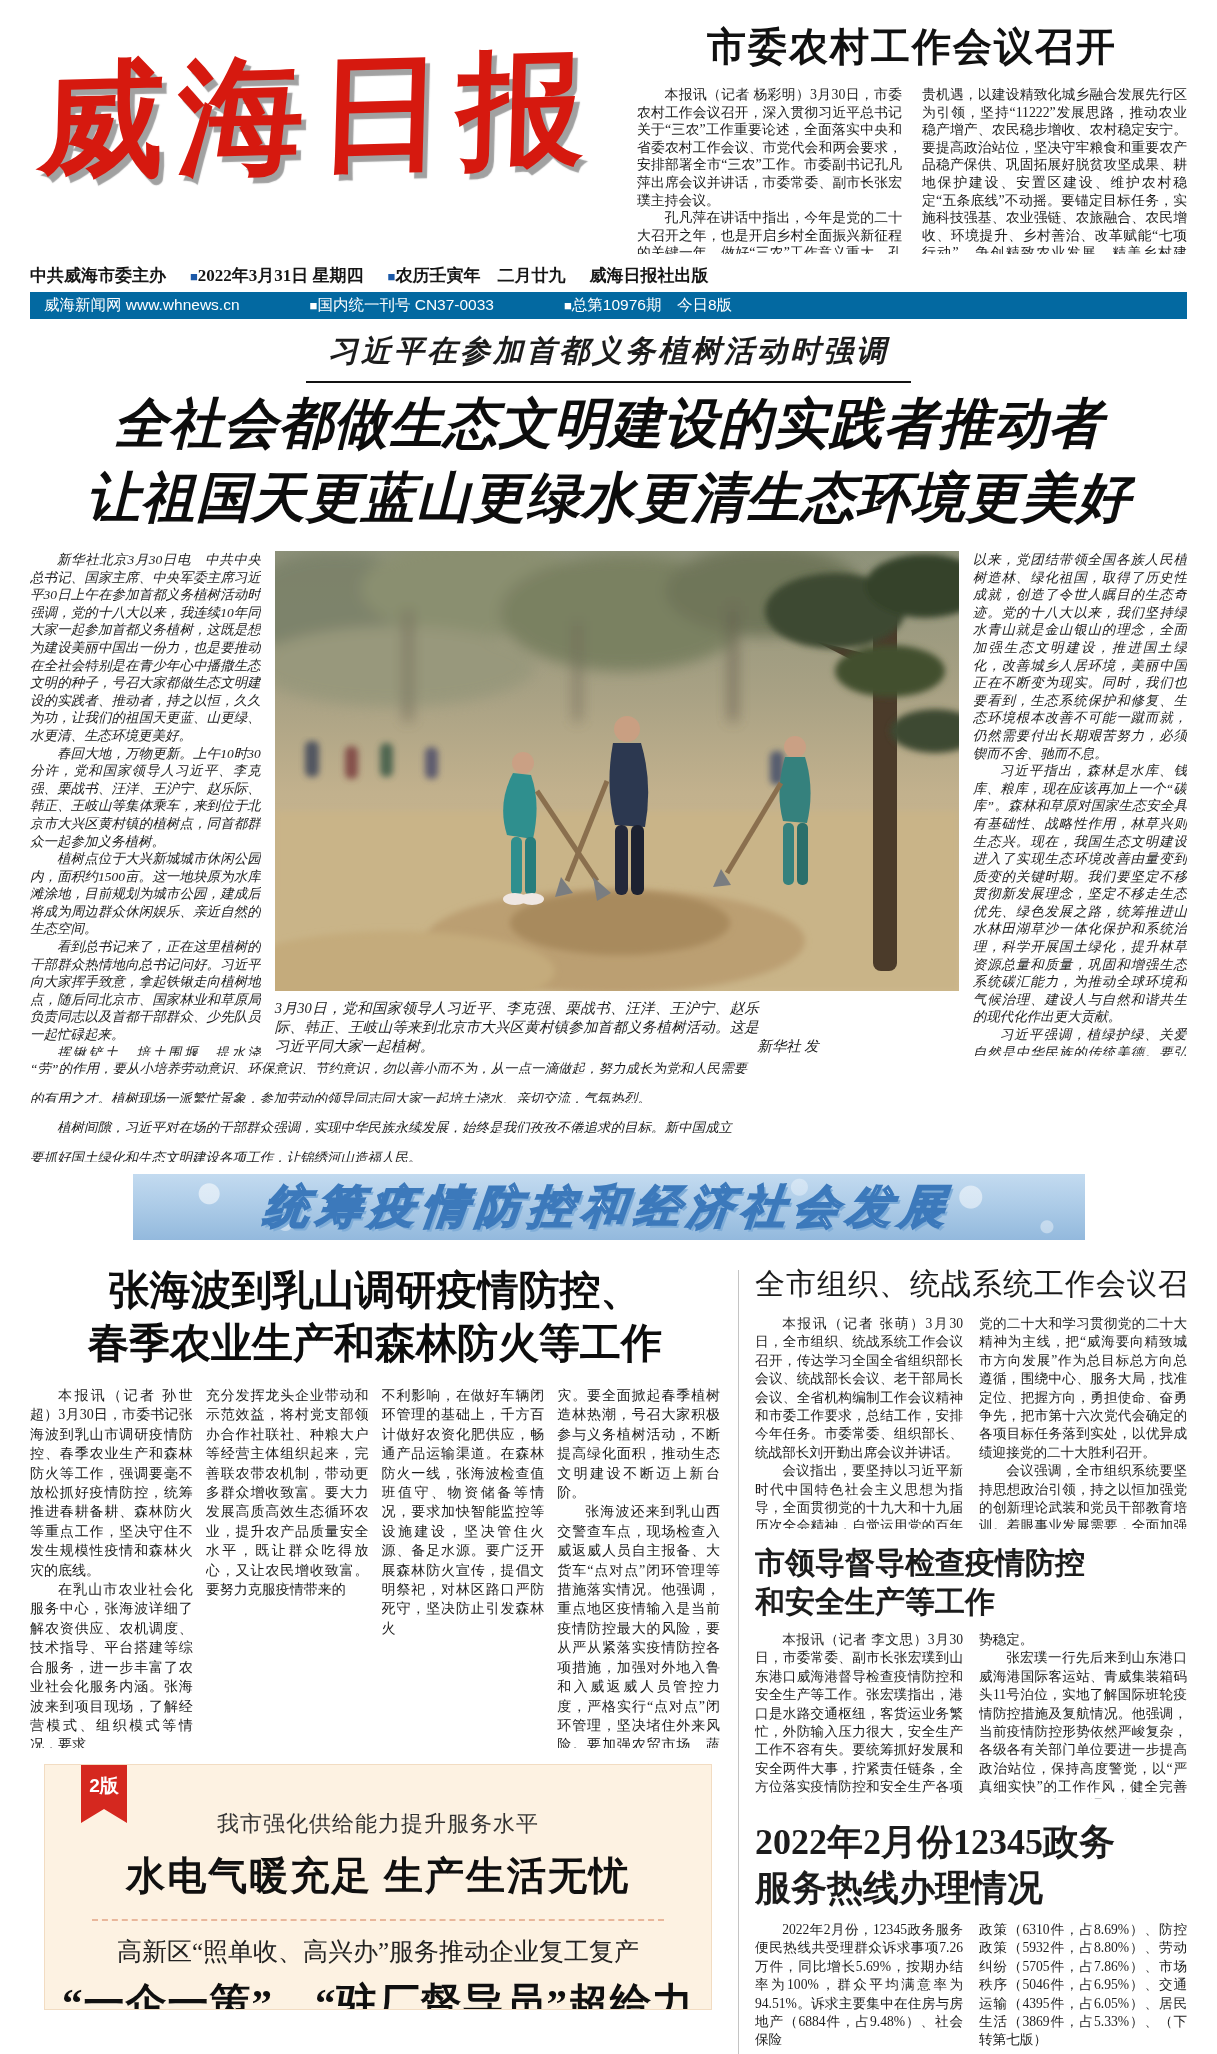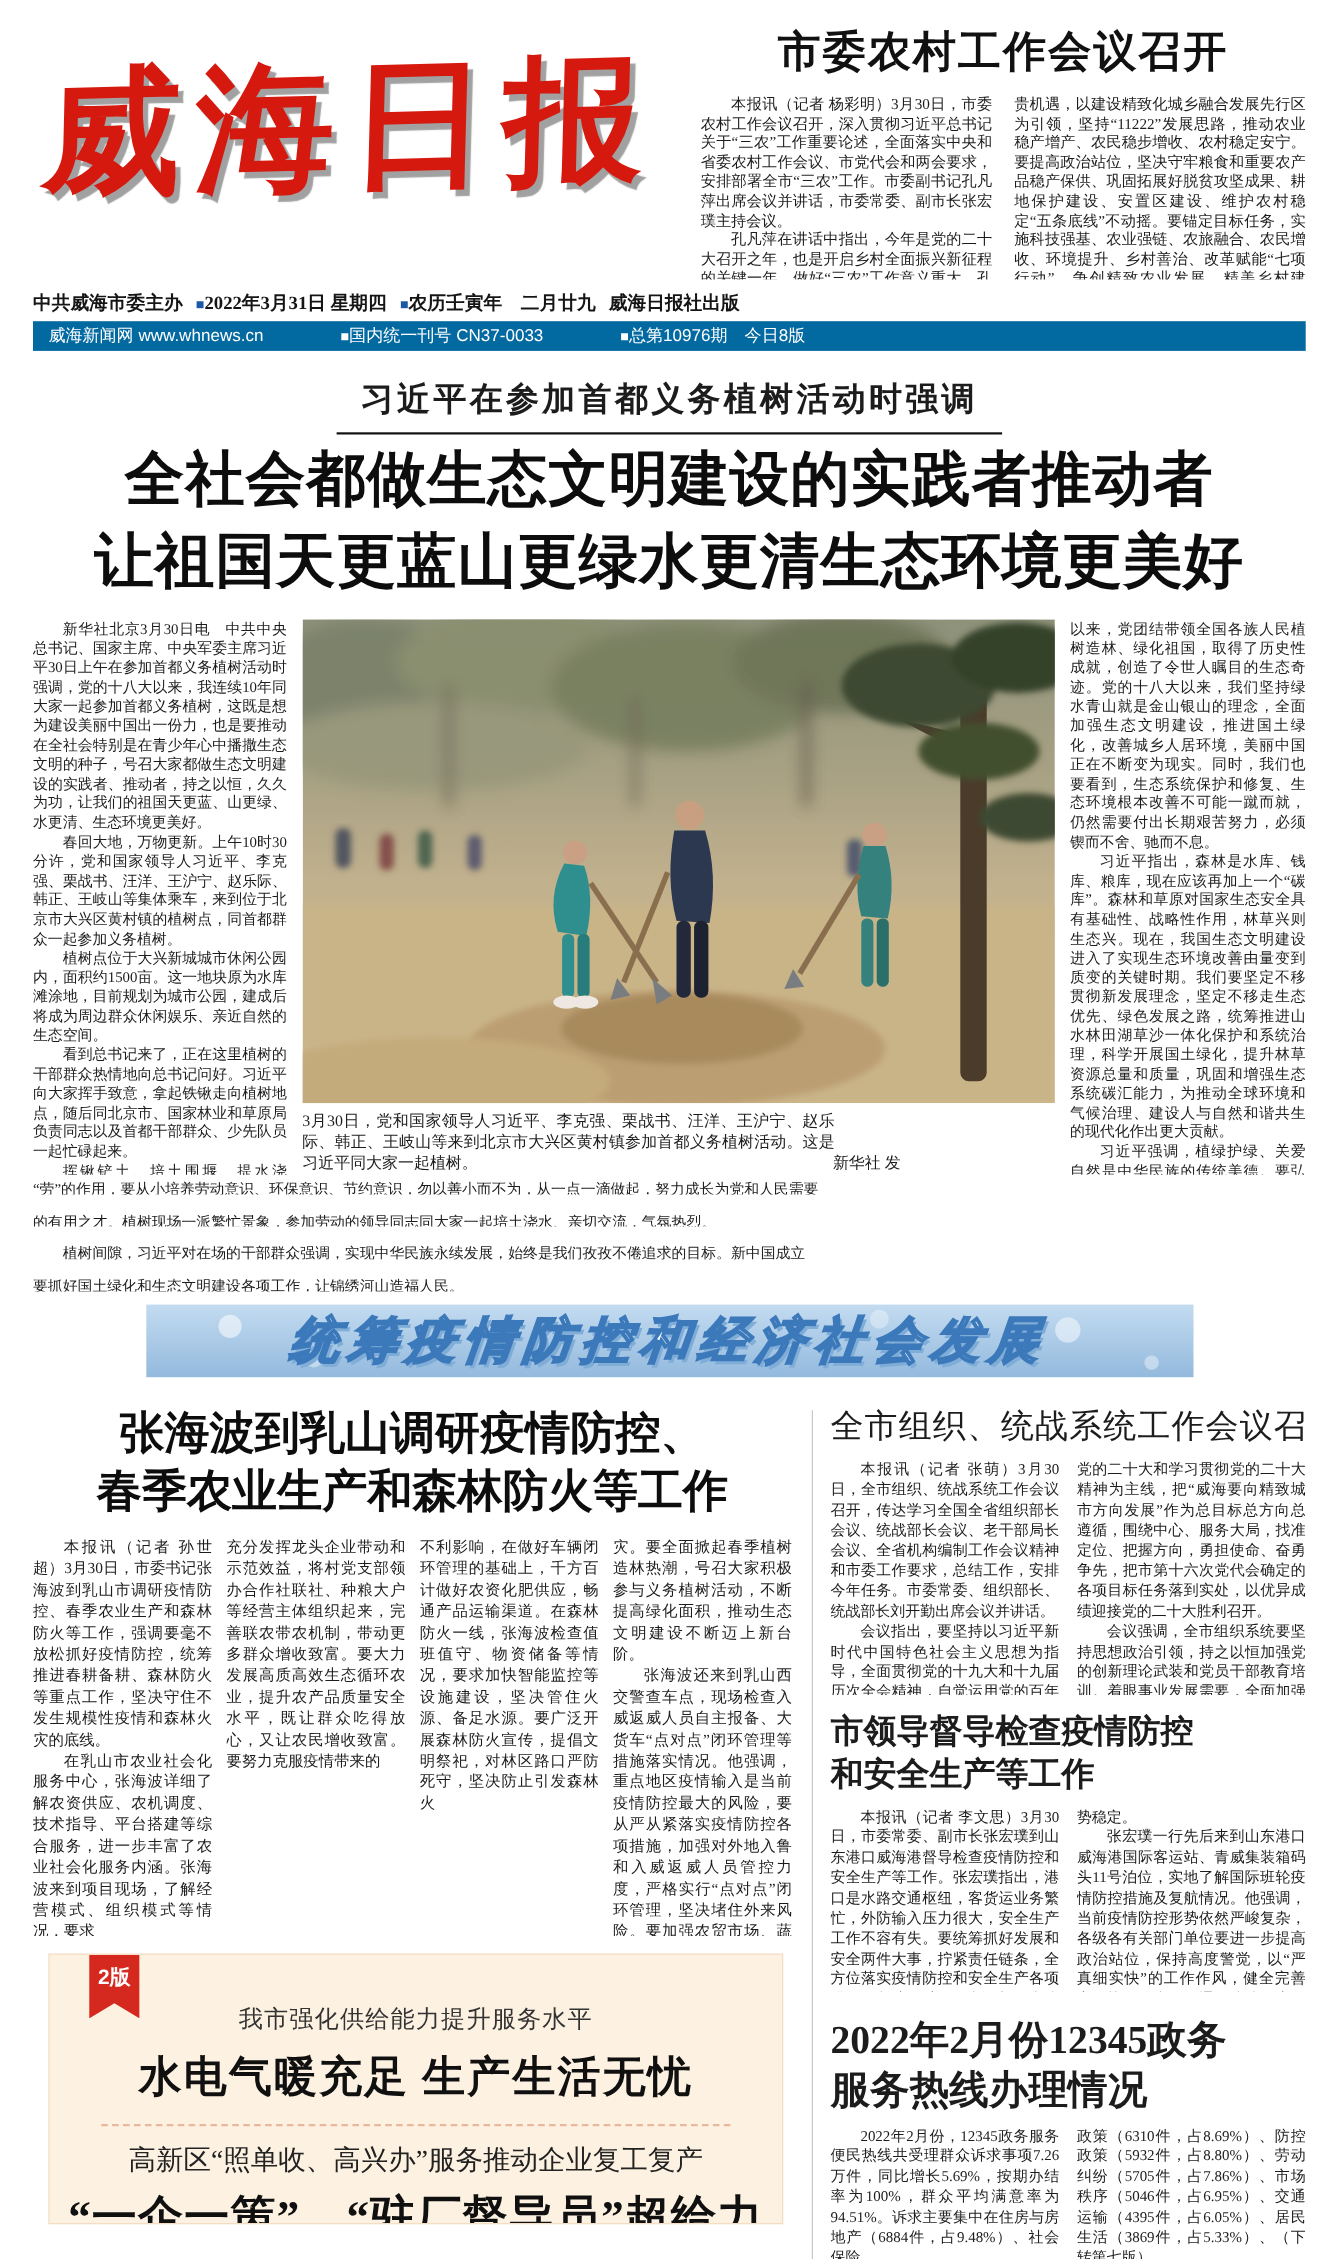--- a/index.html
+++ b/index.html
@@ -15,29 +15,29 @@
               color:#d6190f; letter-spacing:14px; white-space:nowrap;
               text-shadow:5px 6px 1px rgba(110,110,110,.65); transform:rotate(-1.5deg) skewX(-3deg); }
   .topright { flex:1; padding-left:22px; }
   .topright h2 { text-align:center; font-size:39px; font-weight:900; letter-spacing:2px; margin:14px 0 12px; color:#111; }
   .cols2 { display:flex; gap:20px; height:168px; overflow:hidden; }
   .cols2 .col { flex:1; font-size:13.8px; line-height:17.6px; text-align:justify; overflow:hidden; }
 
   .para-col p { text-indent:2em; margin:0; }
   .cont p:first-child { text-indent:0; }
 
-  .dateline { margin-top:6px; width:810px; display:flex; align-items:flex-start; gap:12px;
+  .dateline { margin-top:6px; width:810px; display:flex; align-items:flex-start; gap:24px;
               font-size:17px; font-weight:bold; color:#151515; white-space:nowrap; }
   .sq { color:#1b59a8; font-size:13px; }
   .bluebar { margin-top:5px; height:27px; background:#0369a1; color:#fff; display:flex; align-items:center;
              gap:70px; padding:0 14px; font-size:15.5px; font-family:"Liberation Sans","DejaVu Sans",sans-serif; }
   .bluebar .sq { color:#fff; }
 
   
-  .main-story { padding-top:24px; }
+  .main-story { padding-top:12px;font-style:italic; }
   .eyebrow { text-align:center; }
   .eyebrow span { display:inline-block; font-size:30px; font-weight:900; letter-spacing:3px;
                   border-bottom:2px solid #111; padding:0 22px 9px; }
   .headline { text-align:center; font-size:54px; line-height:66px; font-weight:900; letter-spacing:1px;
               color:#0d0d0d; margin-top:8px; white-space:nowrap; }
   .story-row { display:flex; gap:14px; height:505px; overflow:hidden; margin-top:20px;justify-content:flex-end; }
   .body-col { font-size:13.5px; line-height:17.6px; text-align:justify; overflow:hidden; }
   .col-left  { width:236px; }
   .col-right { width:219px; }
   .photo-wrap { width:684px; }

